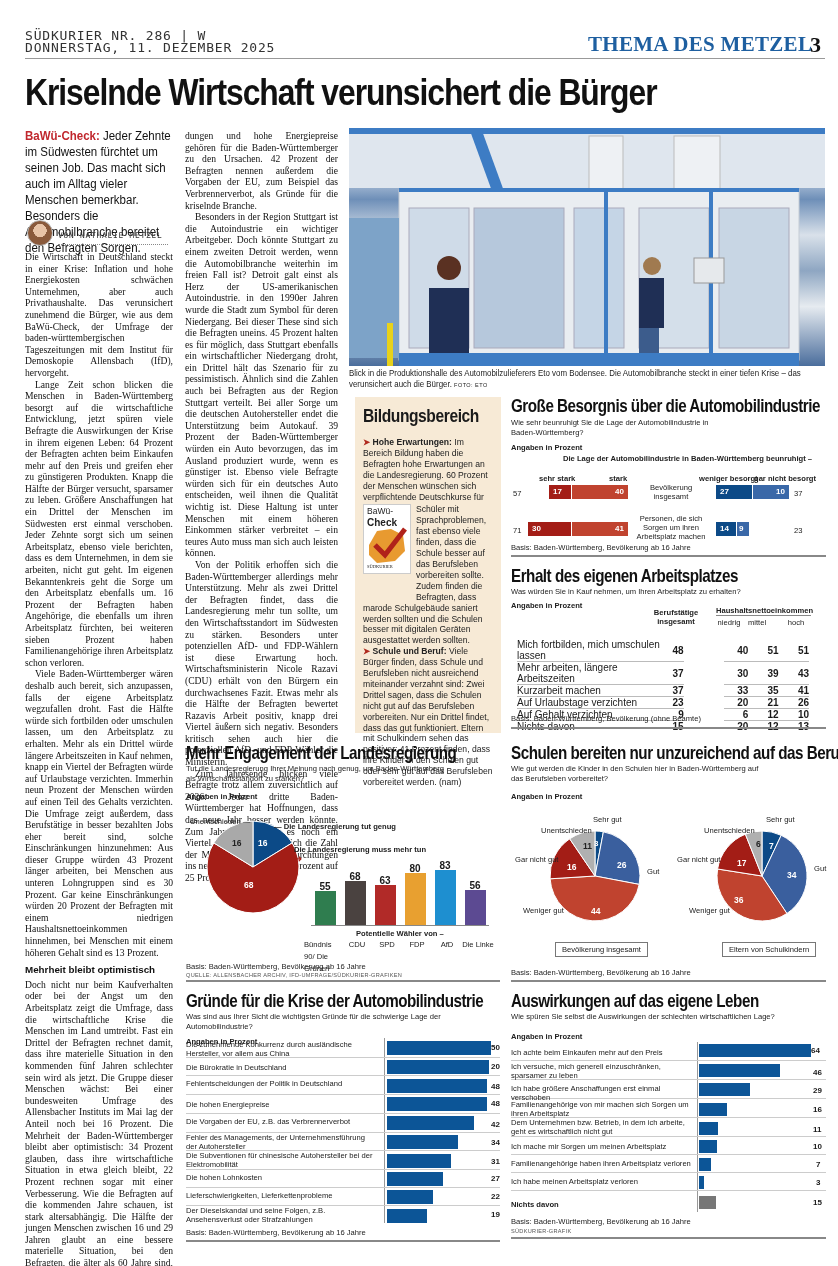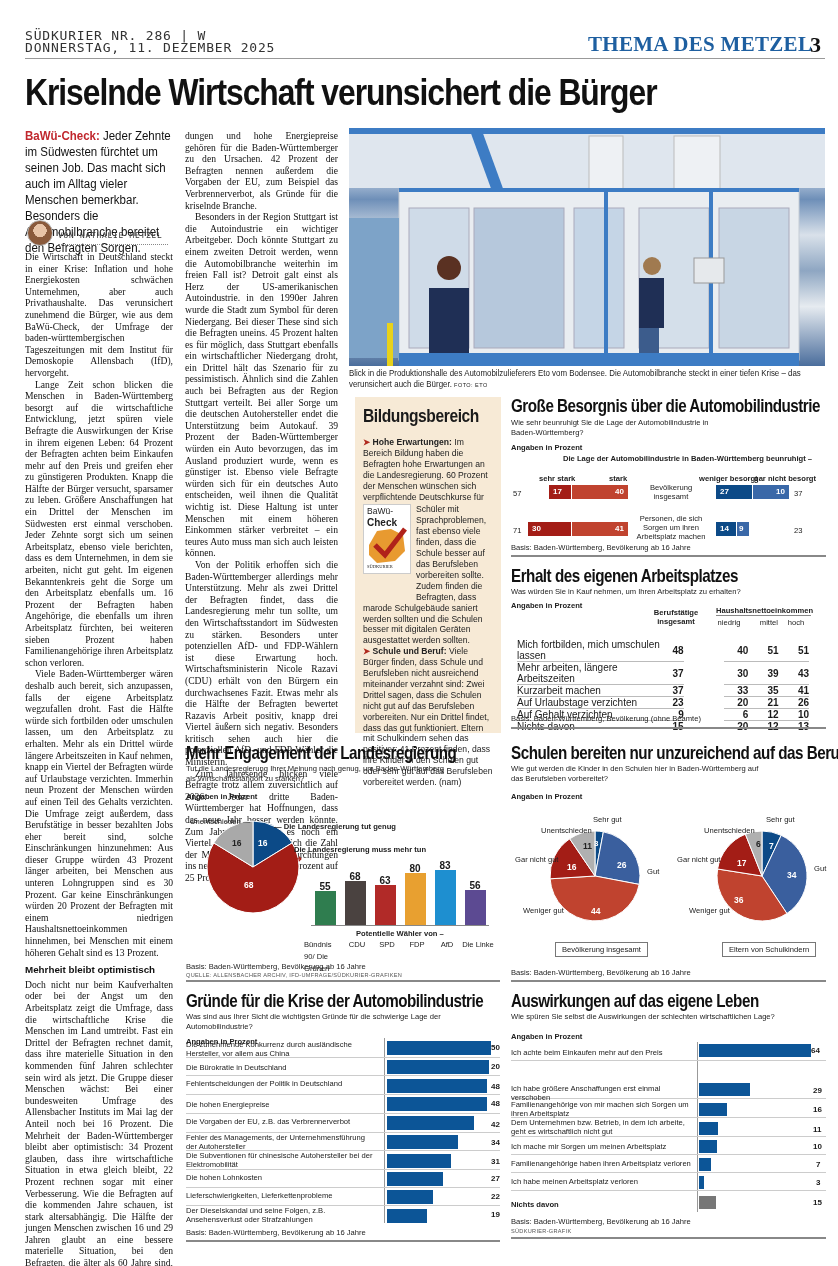--- a/index.html
+++ b/index.html
@@ -161,21 +161,21 @@
   <div class="g-bottom" style="position:absolute;left:0;right:0;top:160px"></div>
 </div>
 
 <div class="abs" style="left:511px;top:565px;width:315px;height:170px">
   <div class="g-title">Erhalt des eigenen Arbeitsplatzes</div>
   <div class="g-q">Was würden Sie in Kauf nehmen, um Ihren Arbeitsplatz zu erhalten?</div>
   <div class="g-unit" style="margin-top:4px">Angaben in Prozent</div>
   <div class="g-unit" style="position:absolute;left:135px;top:43px;width:60px;text-align:center;line-height:9px">Berufstätige insgesamt</div>
   <div class="g-unit" style="position:absolute;left:205px;top:41px;width:95px;text-align:center;border-bottom:1px solid #888">Haushaltsnettoeinkommen</div>
   <div class="g-q" style="position:absolute;left:203px;top:53px;width:30px;text-align:center">niedrig</div>
-  <div class="g-q" style="position:absolute;left:237px;top:53px;width:30px;text-align:right">mittel</div>
+  <div class="g-q" style="position:absolute;left:237px;top:53px;width:30px;text-align:left">mittel</div>
   <div class="g-q" style="position:absolute;left:270px;top:53px;width:30px;text-align:center">hoch</div>
   <table class="tbl" style="position:absolute;left:6px;top:74px;width:292px">
     <tbody>
         <tr>
           <td style="width:150px">Mich fortbilden, mich umschulen lassen</td>
           <td class="num" style="width:15px">48</td>
           <td style="width:40px;border:none"></td>
           <td class="num" style="width:24px">40</td>
           <td class="num" style="width:30px">51</td>
           <td class="num" style="width:30px">51</td>
@@ -379,20 +379,25 @@
   <div class="g-title">Auswirkungen auf das eigene Leben</div>
   <div class="g-q">Wie spüren Sie selbst die Auswirkungen der schlechten wirtschaftlichen Lage?</div>
   <div class="g-unit" style="margin-top:10px">Angaben in Prozent</div>
   <div style="position:absolute;left:0;top:52px;width:315px;height:170px">
     <div style="position:absolute;left:186px;top:0;bottom:0;width:1px;background:#999"></div>
     <div class="hbar-row" style="top:0;height:19px">
         <div style="width:180px;padding-top:6px">Ich achte beim Einkaufen mehr auf den Preis</div>
         <div class="bar" style="left:188px;top:2px;height:13px;width:112px"></div>
         <div class="val" style="left:300px;top:4px">64</div>
       </div>
+    <div class="hbar-row" style="top:19px;height:19px">
+        <div style="width:180px;padding-top:1px">Ich versuche, mich generell einzuschränken, sparsamer zu leben</div>
+        <div class="bar" style="left:188px;top:3px;height:13px;width:81px"></div>
+        <div class="val" style="left:302px;top:7px">46</div>
+      </div>
     <div class="hbar-row" style="top:38px;height:19px">
         <div style="width:180px;padding-top:4px">Ich habe größere Anschaffungen erst einmal verschoben</div>
         <div class="bar" style="left:188px;top:3px;height:13px;width:51px"></div>
         <div class="val" style="left:302px;top:6px">29</div>
       </div>
     <div class="hbar-row" style="top:57px;height:19px">
         <div style="width:180px;padding-top:1px">Familienangehörige von mir machen sich Sorgen um ihren Arbeitsplatz</div>
         <div class="bar" style="left:188px;top:4px;height:13px;width:28px"></div>
         <div class="val" style="left:302px;top:6px">16</div>
       </div>

